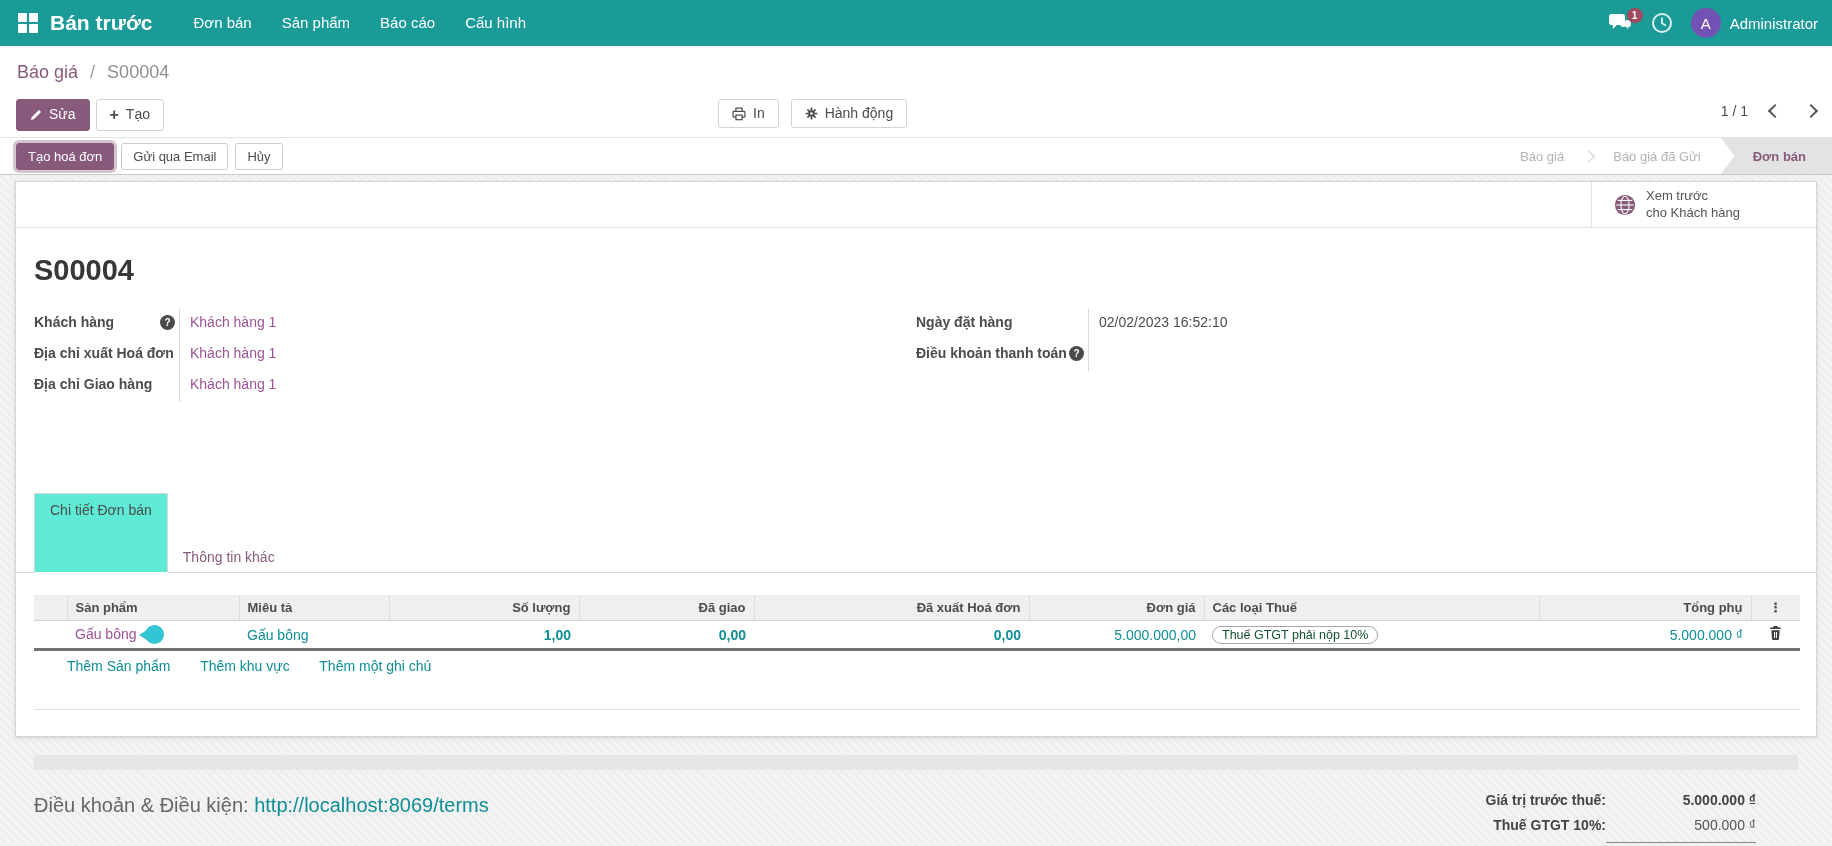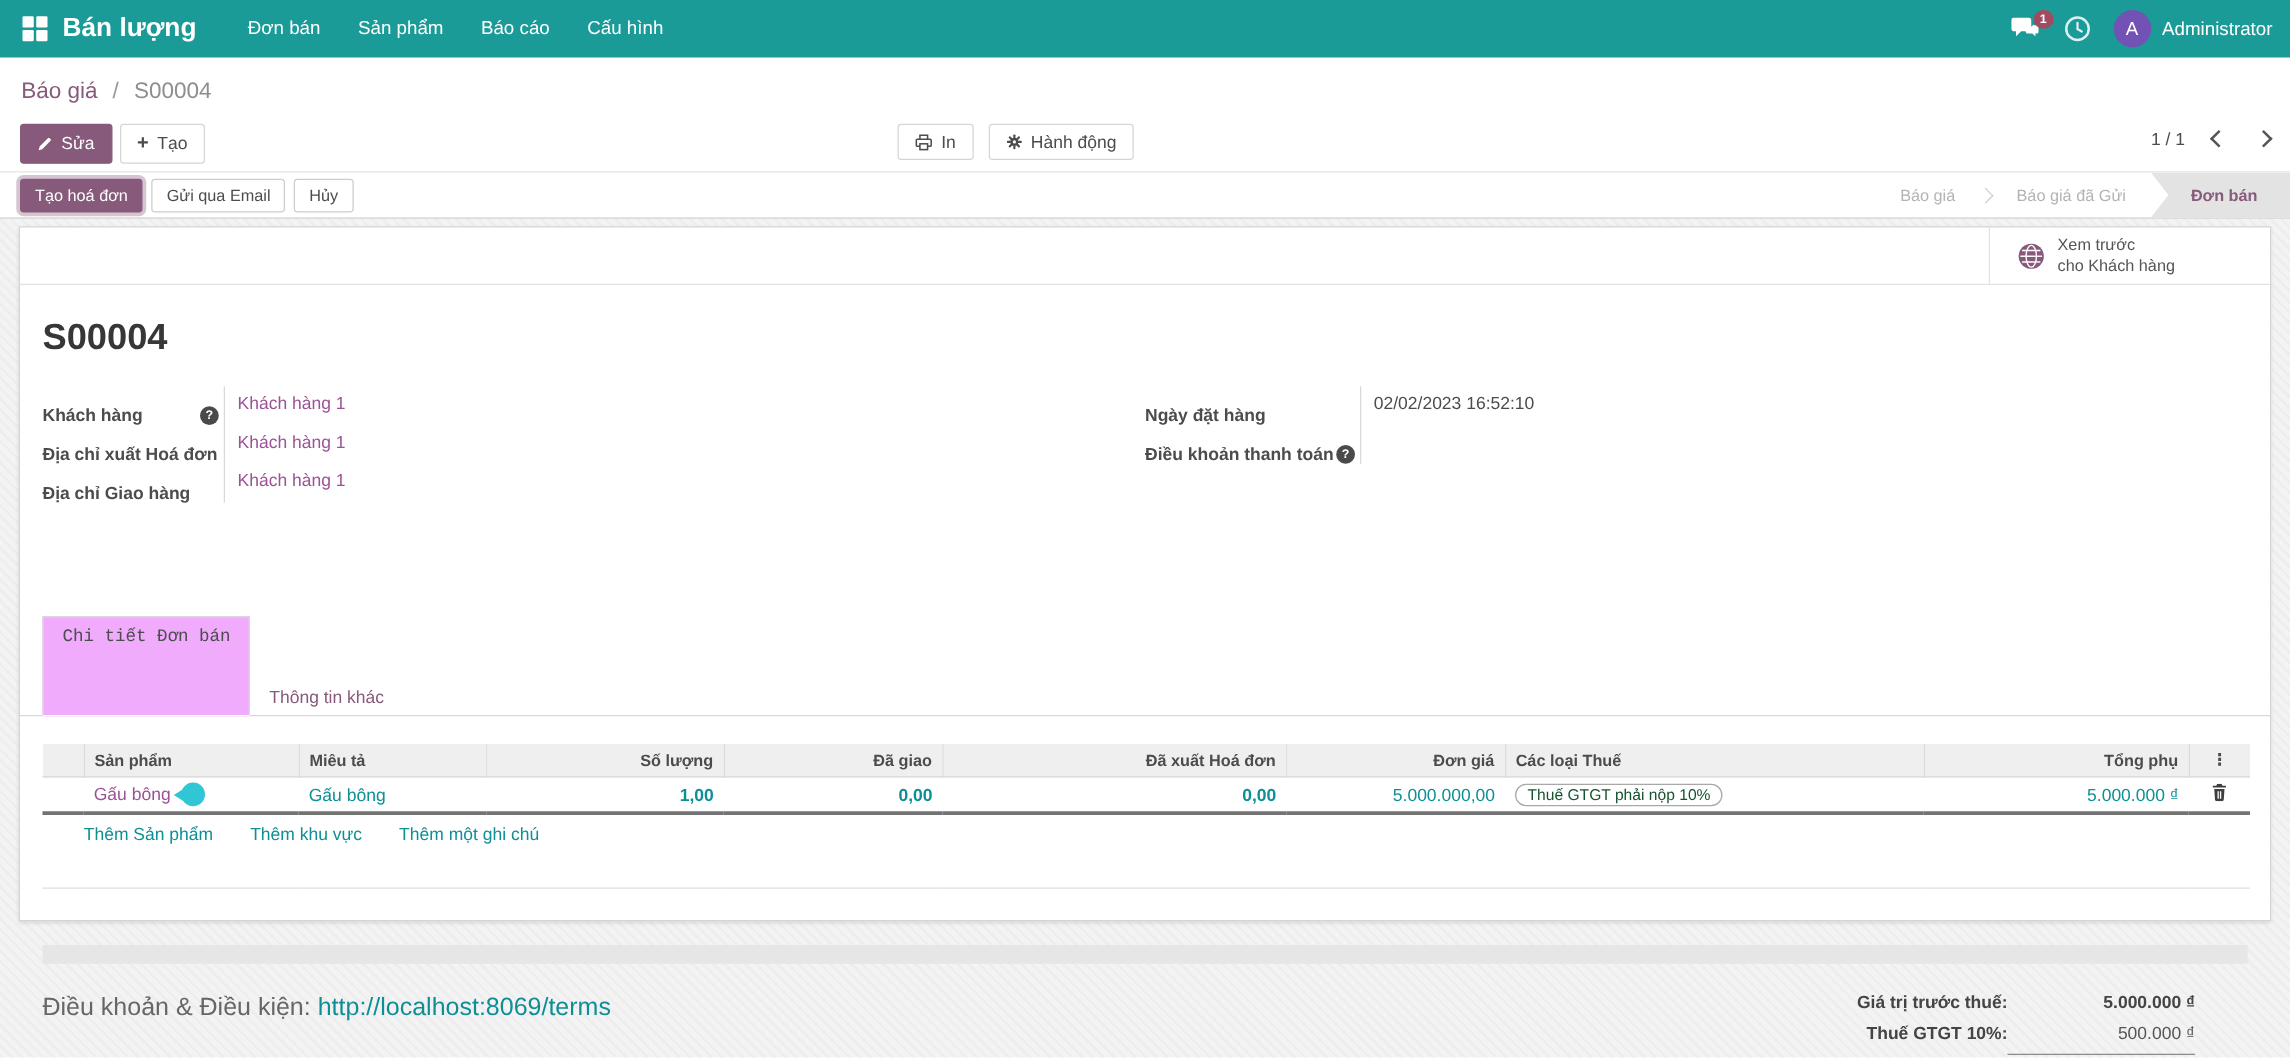--- a/index.html
+++ b/index.html
@@ -58,34 +58,34 @@
 
   .sheet-strip { height:46px; border-bottom:1px solid #e2e2e2; position:relative; }
   .preview-box { position:absolute; right:0; top:0; height:100%; width:225px; border-left:1px solid #e2e2e2;
     display:flex; align-items:center; gap:10px; padding:0 12px 0 22px; cursor:pointer; }
   .preview-box .txt { font-size:13px; color:#555; line-height:1.25; }
 
   .doc-title { font-size:29px; font-weight:bold; color:#373737; margin:26px 0 0 18px; }
 
   .fields { display:flex; margin:22px 18px 0 18px; }
   .fgroup { width:50%; }
-  .frow { display:flex; min-height:31px; align-items:flex-end; }
+  .frow { display:flex; min-height:31px; align-items:flex-start; }
   .flabel { width:145px; font-size:14px; font-weight:bold; color:#4c4c4c; display:flex; justify-content:space-between; align-items:center; padding:5px 4px 0 0; }
   .fgroup.right .flabel { width:172px; }
   .fvalue { border-left:1px solid #d9d9d9; padding:5px 0 0 10px; font-size:14px; flex:1; min-height:31px; }
   .fvalue.link { color:#9c5295; cursor:pointer; }
   .fvalue.plain { color:#4c4c4c; }
   .help { width:15px; height:15px; border-radius:50%; background:#4a4a4a; color:#fff; font-size:10px; font-weight:bold;
     display:inline-flex; align-items:center; justify-content:center; flex:0 0 15px; }
   .help::before { content:"?"; }
 
   
   .tabs { margin-top:90px; border-bottom:1px solid #d9d9d9; padding-left:18px; display:flex; }
   .tab { font-size:14px; padding:8px 15px; cursor:pointer; position:relative; top:1px; }
-  .tab.active { background:#f0abfc; border:1px solid #d9d9d9; border-bottom:1px solid #fff; color:#4c4c4c;font-family:Liberation Mono, monospace; }
+  .tab.active { background:#5eead4; border:1px solid #d9d9d9; border-bottom:1px solid #fff; color:#4c4c4c; }
   .tab.inactive { color:#875A7B;margin-top:48px; }
 
   
   table.lines { margin:22px 18px 0 18px; border-collapse:collapse; table-layout:fixed; width:1766px; }
   .lines th { background:#efefef; font-size:13px; font-weight:bold; color:#4c4c4c; padding:5px 8px;
     border-right:1px solid #dcdcdc; border-bottom:1px solid #d2d2d2; white-space:nowrap; overflow:hidden; }
   .lines th:last-child { border-right:none; }
   .lines th.r, .lines td.r { text-align:right; }
   .lines th.l, .lines td.l { text-align:left; }
   .lines td { font-size:14px; padding:4px 8px; height:28px; white-space:nowrap; overflow:hidden; }
@@ -120,21 +120,21 @@
 </head>
 <body>
 
 <header class="navbar">
   <div class="apps">
       <i></i>
       <i></i>
       <i></i>
       <i></i>
     </div>
-  <div class="brand">Bán lượng</div>
+  <div class="brand">Bán trước</div>
   <nav class="navmenu">
     <a>Đơn bán</a>
     <a>Sản phẩm</a>
     <a>Báo cáo</a>
     <a>Cấu hình</a>
   </nav>
   <div class="nav-right">
     <div class="msgwrap">
       <svg width="24" height="19" viewBox="0 0 24 19">
         <path fill="#fff" d="M2.5 0h11a2.5 2.5 0 0 1 2.5 2.5v6A2.5 2.5 0 0 1 13.5 11H8l-4.2 4v-4H2.5A2.5 2.5 0 0 1 0 8.5v-6A2.5 2.5 0 0 1 2.5 0z"></path>

